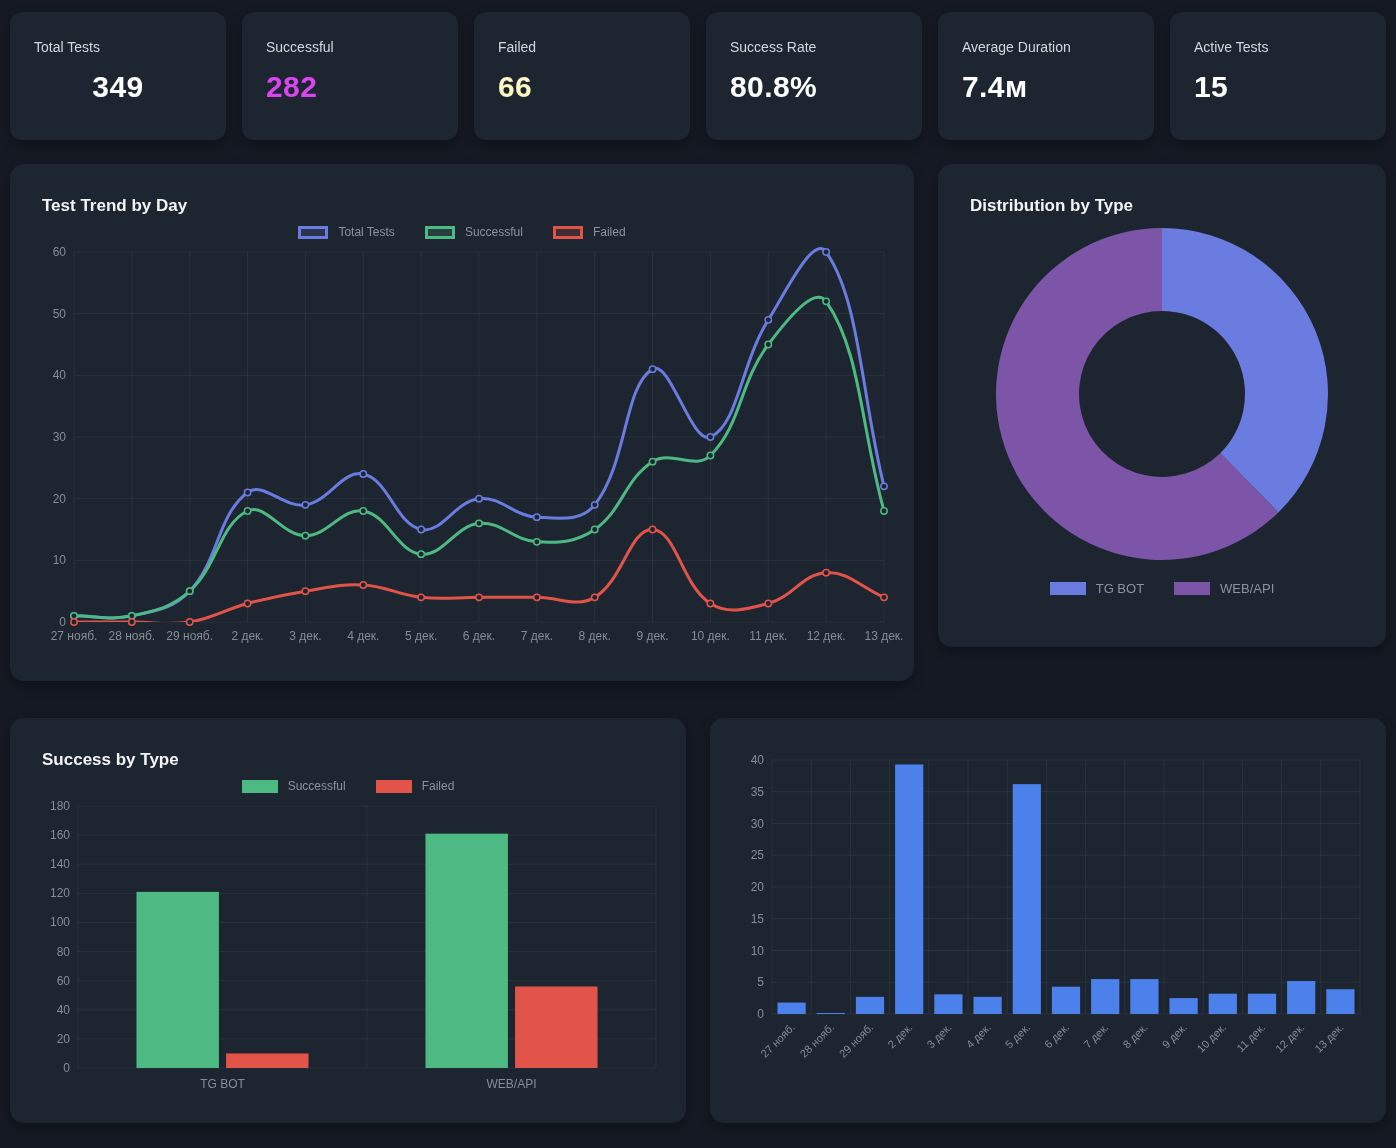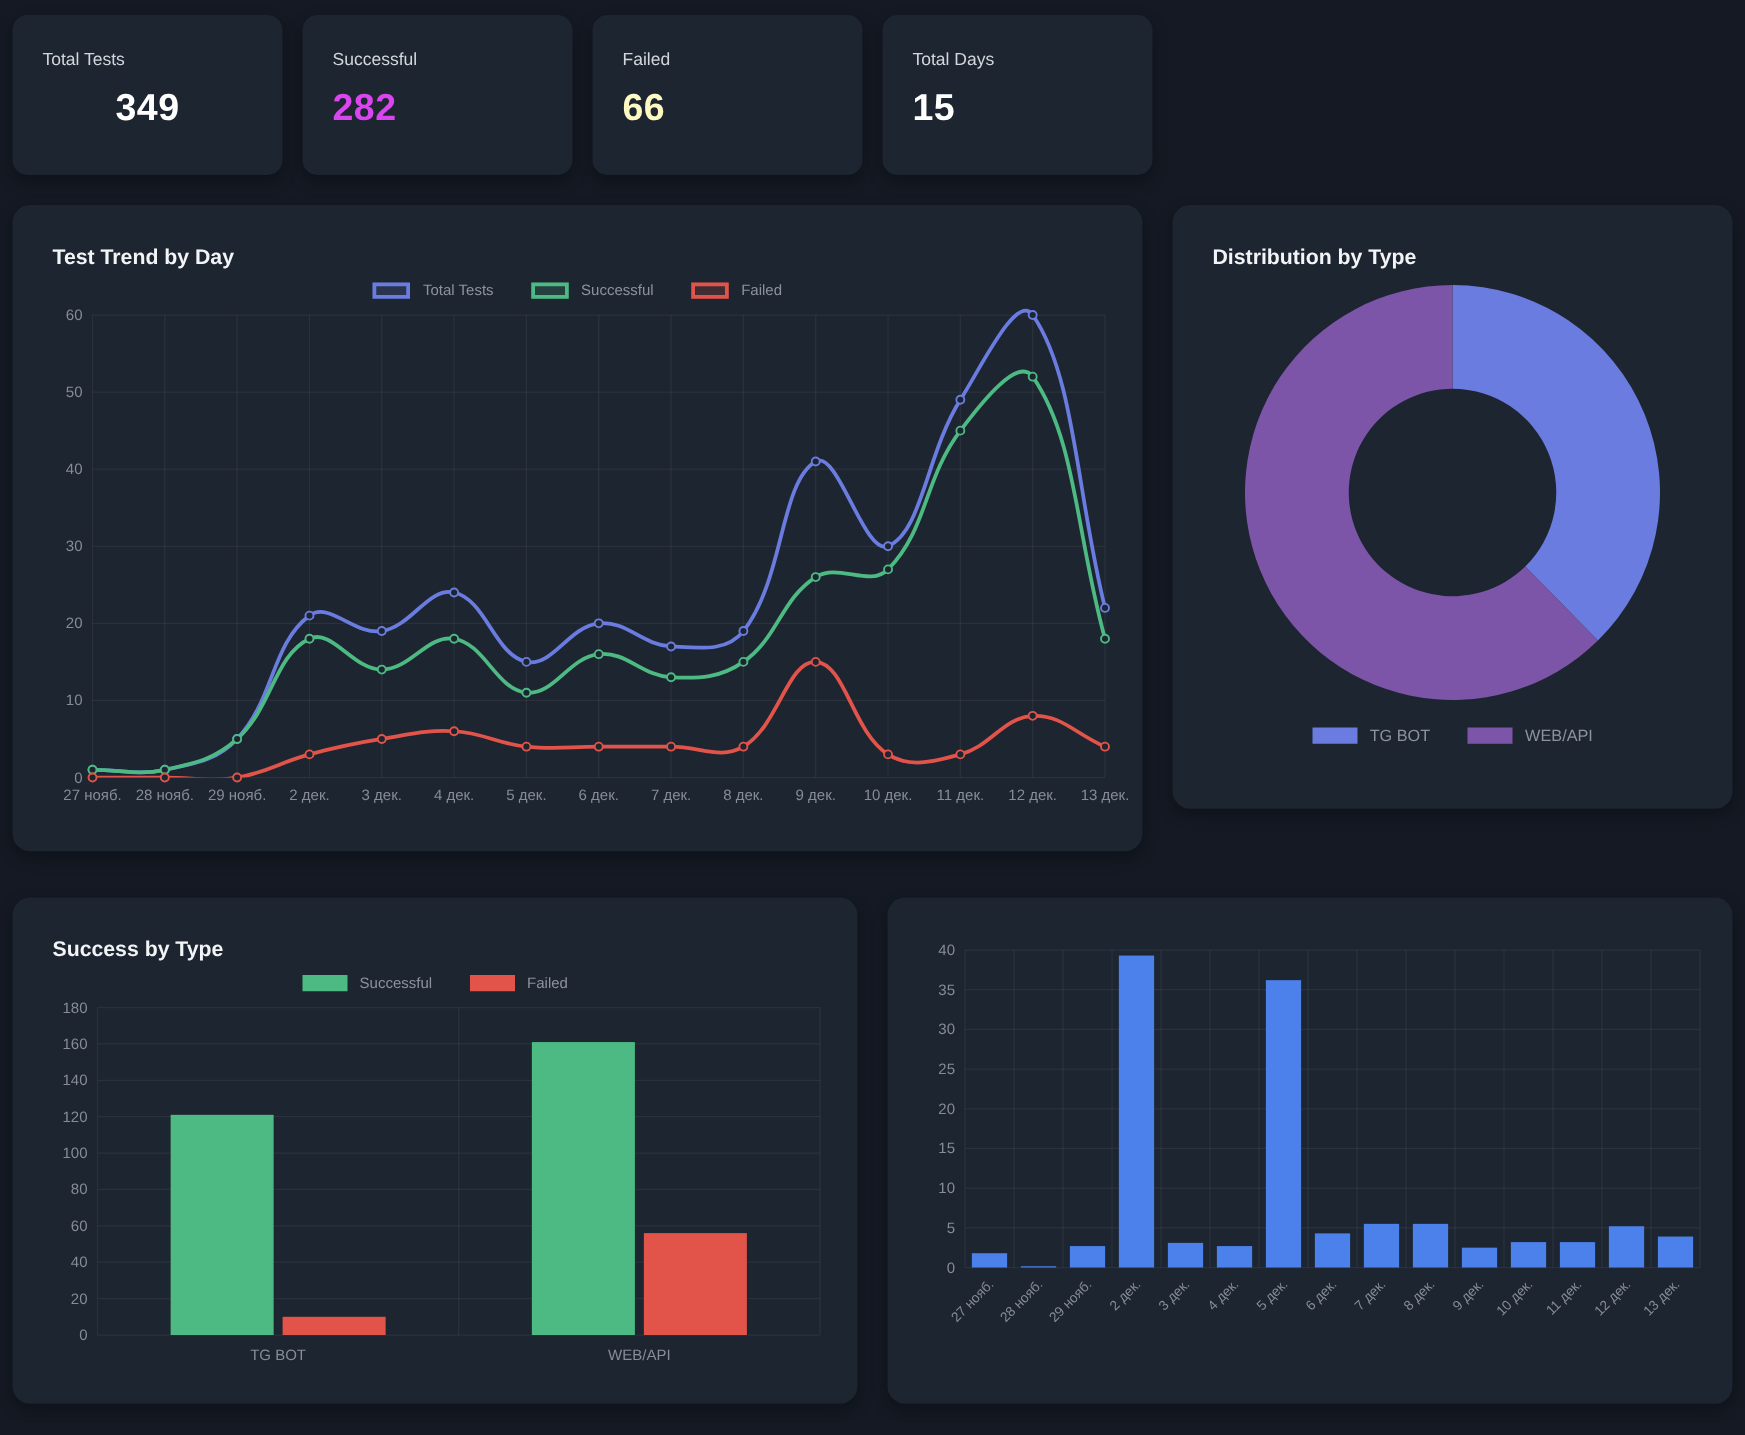--- a/index.html
+++ b/index.html
@@ -46,21 +46,29 @@
     </div>
     <div class="stat-card">
       <div class="stat-label">Successful</div>
       <div class="stat-value" style="color: #d946ef;">282</div>
     </div>
     <div class="stat-card">
       <div class="stat-label">Failed</div>
       <div class="stat-value" style="color: #fef9c3;">66</div>
     </div>
     <div class="stat-card">
-      <div class="stat-label">Total Days</div>
+      <div class="stat-label">Success Rate</div>
+      <div class="stat-value" style="color: rgb(255, 255, 255);">80.8%</div>
+    </div>
+    <div class="stat-card">
+      <div class="stat-label">Average Duration</div>
+      <div class="stat-value" style="color: rgb(255, 255, 255);">7.4м</div>
+    </div>
+    <div class="stat-card">
+      <div class="stat-label">Active Tests</div>
       <div class="stat-value" style="color: rgb(255, 255, 255);">15</div>
     </div>
   </section>
 
   <section class="row row2">
     <div class="card" id="trend-card">
       <h2>Test Trend by Day</h2>
       <div class="legend" id="trend-legend">
           <span class="legend-item">
             <span class="swatch-outline" style="border-color: rgb(107, 124, 224); background: rgba(107, 124, 224, 0.18);"></span>

